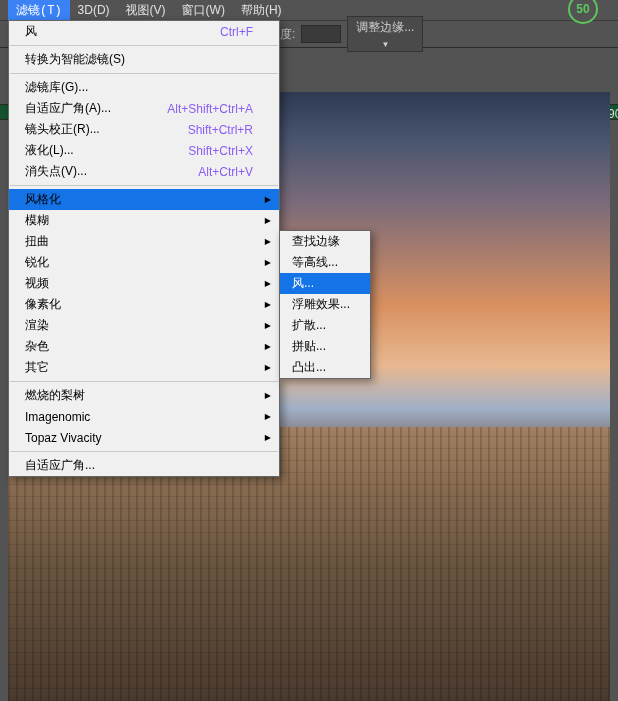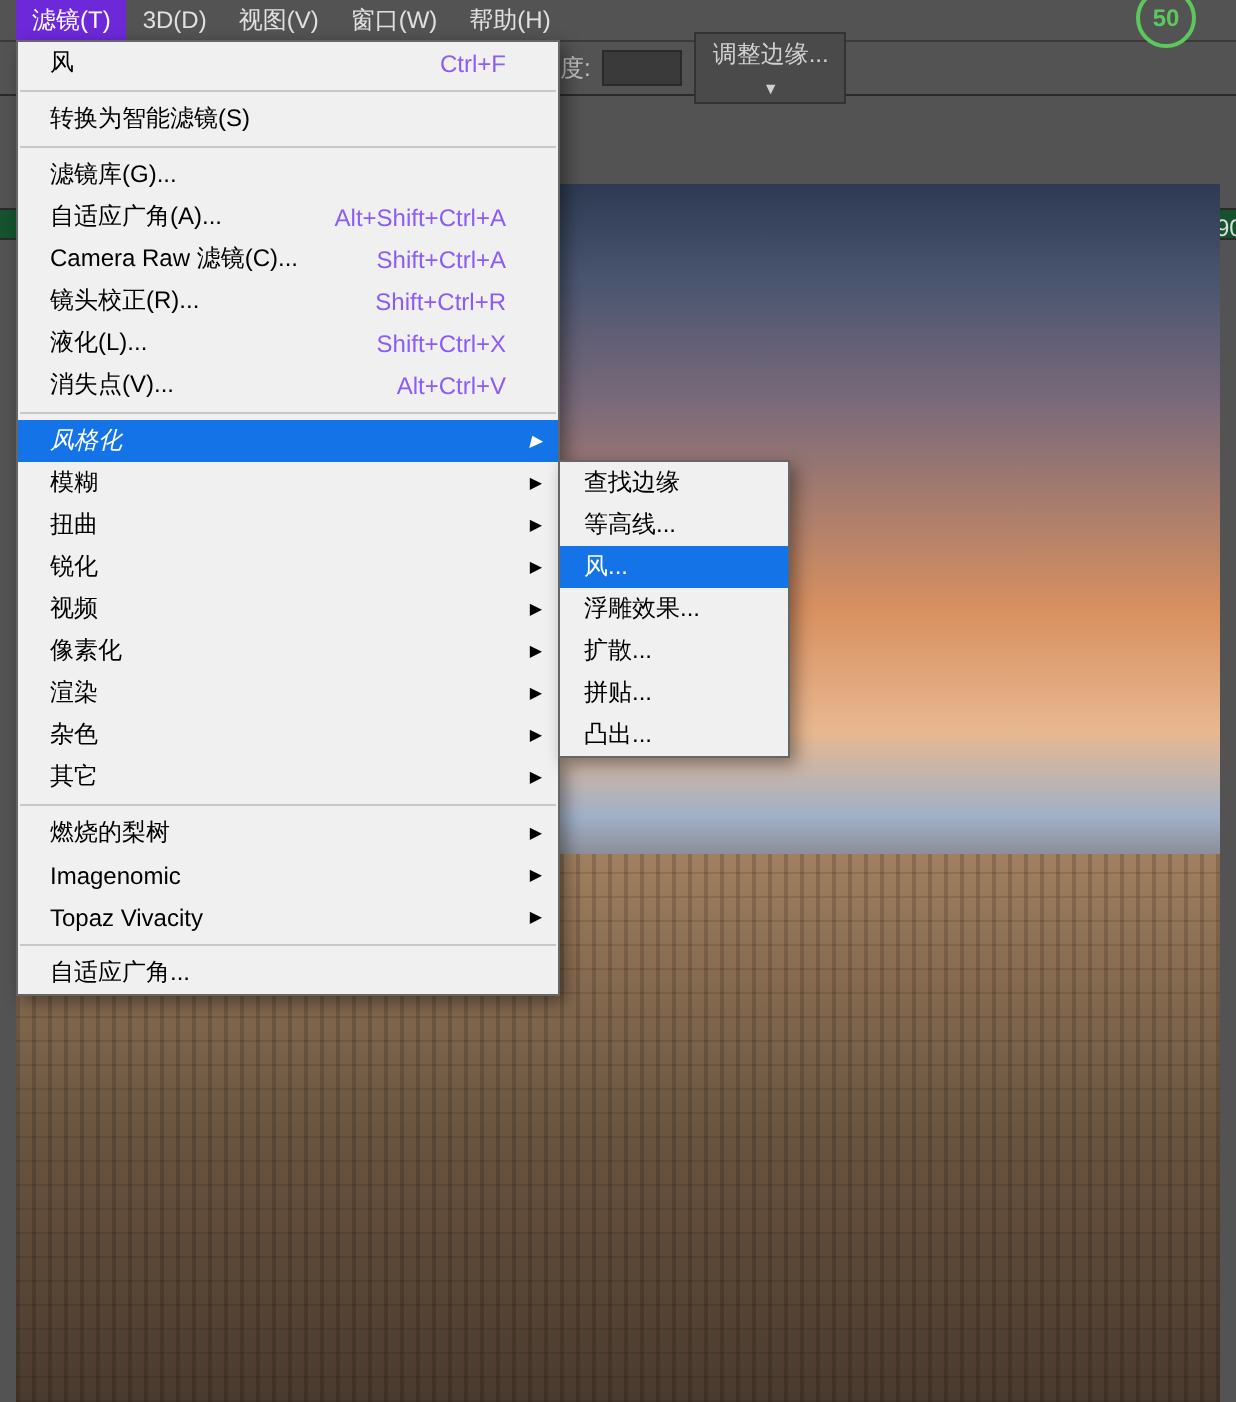--- a/index.html
+++ b/index.html
@@ -1,38 +1,38 @@
 <!DOCTYPE html>
 <html><head>
 <meta charset="utf-8">
 <style>
 *{margin:0;padding:0;box-sizing:border-box;font-family:"Microsoft YaHei","SimSun",sans-serif;font-size:12px;}
 body{width:618px;height:701px;background:#535353;overflow:hidden;position:relative;}
 .menubar{height:20px;background:#535353;display:flex;align-items:center;padding-left:8px;color:#e0e0e0;}
 .menubar .mitem{padding:2px 8px;cursor:default;}
-.menubar .mitem.active{background:#6d28d9;color:#fff;}
+.menubar .mitem.active{background:#3b82f6;color:#fff;font-family:Liberation Mono, monospace;}
 .toolbar{height:28px;background:#535353;border-top:1px solid #3a3a3a;border-bottom:1px solid #2a2a2a;display:flex;align-items:center;padding-left:280px;color:#c0c0c0;gap:6px;}
 .toolbar .lbl{color:#c0c0c0;}
 .toolbar .inputbox{width:40px;height:18px;background:#3a3a3a;border:1px solid #2a2a2a;}
 .toolbar .btn{background:#4a4a4a;border:1px solid #333;padding:2px 8px;color:#d0d0d0;display:flex;align-items:center;gap:4px;flex-direction:column;}
 .toolbar .tri{font-size:8px;}
 .ruler-h{position:absolute;top:76px;left:0;right:0;height:16px;background:#14532d;border-top:1px solid #2a2a2a;border-bottom:1px solid #2a2a2a;color:#ddd;font-size:9px;margin-top:28px;}
 .ruler-h span{position:absolute;top:2px;}
 .canvas-wrap{position:absolute;top:92px;left:8px;right:8px;bottom:0;background:linear-gradient(to bottom,#2d3a52 0%,#4a5570 8%,#7a6a7a 18%,#d89060 35%,#e8b890 45%,#a0b0c8 52%,#6a5548 60%,#8a6d52 70%,#5a4838 85%,#3a3028 100%);}
 .cliffs{position:absolute;top:55%;left:0;right:0;bottom:0;background:linear-gradient(to bottom,#a08060 0%,#8a6d52 20%,#6a5540 50%,#4a3a2e 100%);}
 .cliffs::before{content:"";position:absolute;inset:0;background:repeating-linear-gradient(90deg,rgba(0,0,0,0.15) 0 2px,transparent 2px 8px),repeating-linear-gradient(0deg,rgba(0,0,0,0.1) 0 1px,transparent 1px 12px);}
 .watermark{position:absolute;top:290px;left:160px;font-family:"Brush Script MT",cursive;font-size:46px;font-weight:700;color:#1a1a1a;transform:rotate(-3deg);pointer-events:none;}
 .badge{position:absolute;top:-6px;right:20px;width:30px;height:30px;border:2px solid #5cc85c;border-radius:50%;display:flex;align-items:center;justify-content:center;color:#5cc85c;font-weight:700;font-size:12px;background:#535353;}
 .dropdown{position:absolute;top:20px;left:8px;width:272px;background:#f0f0f0;border:1px solid #666;box-shadow:3px 3px 8px rgba(0,0,0,0.4);color:#000;}
 .dropdown .row{height:21px;display:flex;align-items:center;padding:0 26px 0 16px;position:relative;cursor:default;}
 .dropdown .row .sc{margin-left:auto;color:#8b5cf6;}
-.dropdown .row.hover{background:#1473e6;color:#ffffff;font-style:italic;}
+.dropdown .row.hover{background:#1473e6;color:#000000;}
 .dropdown .row.sub::after{content:"▶";position:absolute;right:8px;font-size:8px;}
 .dropdown .sep{height:1px;background:#c8c8c8;margin:3px 1px;}
-.submenu{position:absolute;top:230px;left:279px;width:116px;background:#f0f0f0;border:1px solid #666;box-shadow:3px 3px 8px rgba(0,0,0,0.4);color:#000;}
+.submenu{position:absolute;top:230px;left:279px;width:92px;background:#f0f0f0;border:1px solid #666;box-shadow:3px 3px 8px rgba(0,0,0,0.4);color:#000;}
 .submenu .srow{height:21px;display:flex;align-items:center;padding:0 12px;cursor:default;}
 .submenu .srow.hover{background:#1473e6;color:#fff;}
 </style>
 </head>
 <body>
 
 <div class="badge">50</div>
 
 <div class="menubar">
   <div class="mitem active">滤镜(T)</div>
@@ -74,24 +74,20 @@
   <div class="row">
       <span>转换为智能滤镜(S)</span>
     </div>
   <div class="sep"></div>
   <div class="row">
       <span>滤镜库(G)...</span>
     </div>
   <div class="row">
       <span>自适应广角(A)...</span>
       <span class="sc">Alt+Shift+Ctrl+A</span>
-    </div>
-  <div class="row">
-      <span>Camera Raw 滤镜(C)...</span>
-      <span class="sc">Shift+Ctrl+A</span>
     </div>
   <div class="row">
       <span>镜头校正(R)...</span>
       <span class="sc">Shift+Ctrl+R</span>
     </div>
   <div class="row">
       <span>液化(L)...</span>
       <span class="sc">Shift+Ctrl+X</span>
     </div>
   <div class="row">

